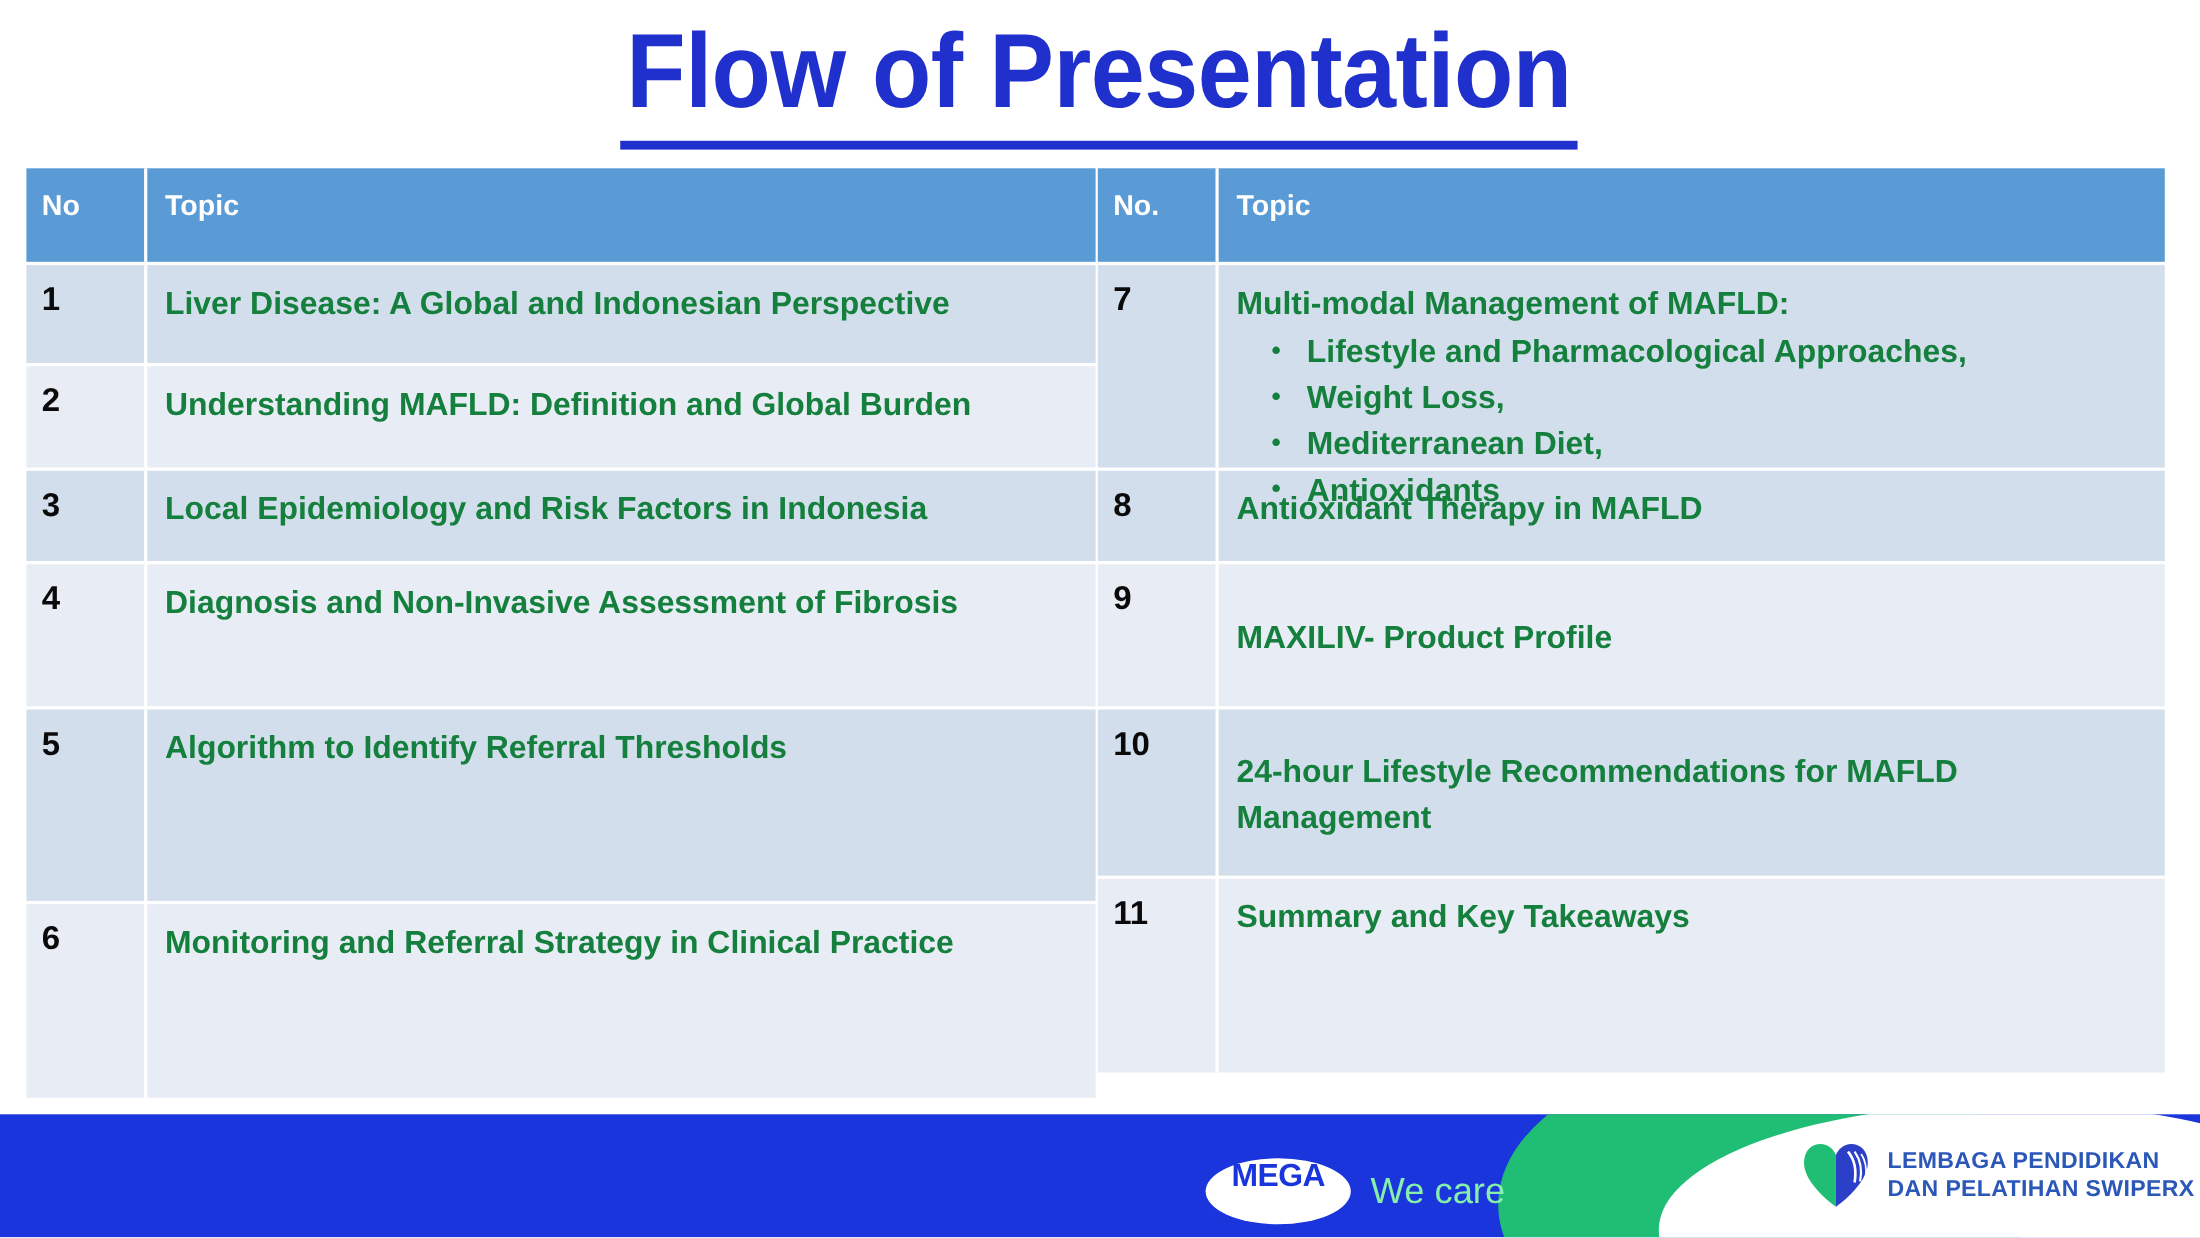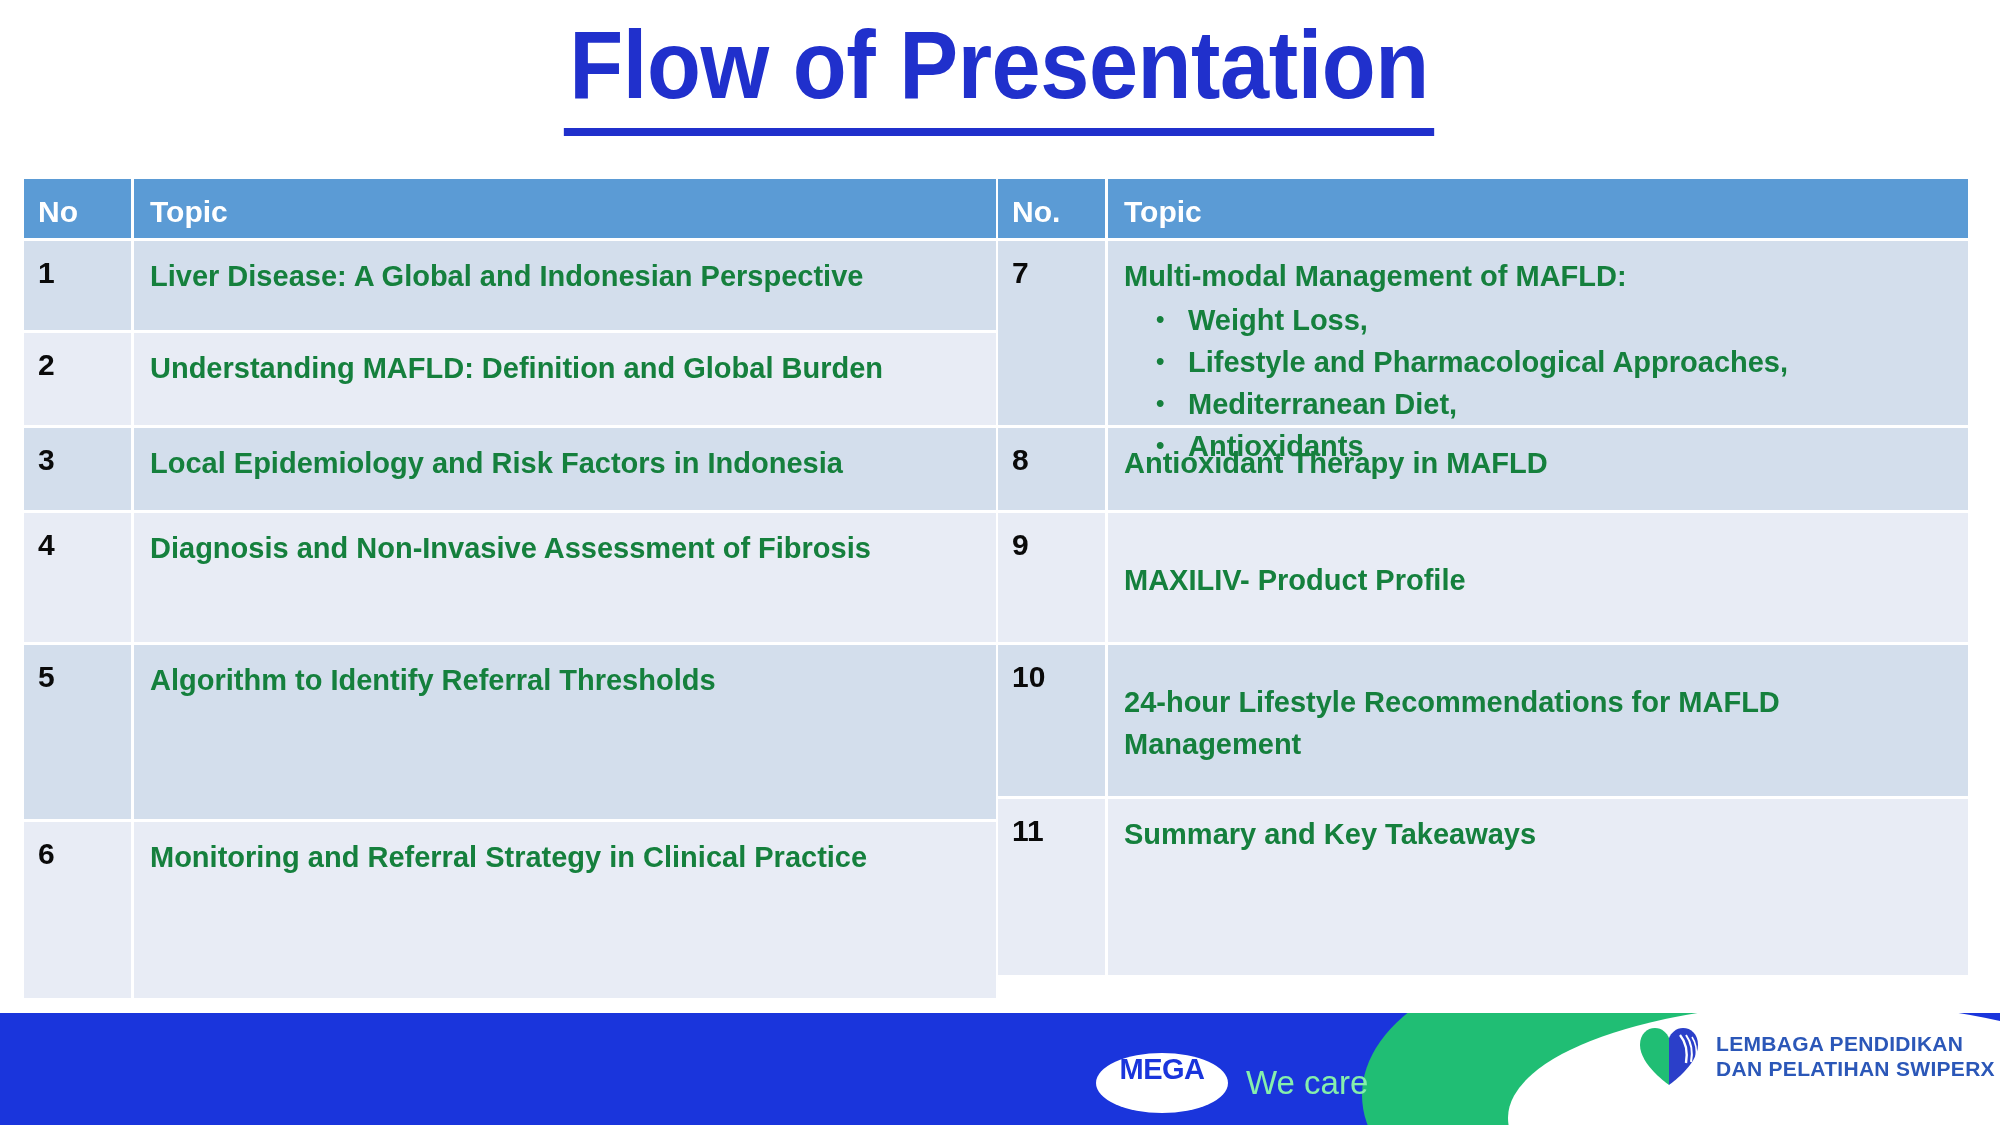--- a/index.html
+++ b/index.html
@@ -84,24 +84,23 @@
     flex: 1 1 auto;
     padding: 14px 18px 10px 16px;
   }
 
   
   .hrow .cell-no,
   .hrow .cell-topic {
     background: #5B9BD5;
     color: #ffffff;
     font-weight: 700;
-    font-size: 30px;
+    font-size: 26px;
     line-height: 34px;
     padding-top: 16px;
-    margin-top: 26px;
   }
   .hrow { height: 88px; }
   .hrow .cell-no { padding-left: 14px; }
 
   
   .brow .cell-no {
     font-weight: 700;
     font-size: 30px;
     line-height: 36px;
     color: #0a0a0a;
@@ -192,21 +191,21 @@
   .mega-tag {
     color: #86efac;
     font-size: 33px;
     font-weight: 400;
     letter-spacing: 0px;
   }
 
   .swiperx-logo {
     position: absolute;
     left: 1636px;
-    top: 12px;
+    top: 24px;
     display: flex;
     align-items: center;
     gap: 14px;
   }
   .swiperx-mark { width: 66px; height: 62px; display: block; }
   .swiperx-text {
     display: flex;
     flex-direction: column;
     line-height: 25px;
   }
@@ -272,22 +271,22 @@
       <div class="trow hrow">
         <div class="cell-no">No.</div>
         <div class="cell-topic">Topic</div>
       </div>
 
       <div class="trow brow shade-a" style="height:187px">
         <div class="cell-no">7</div>
         <div class="cell-topic">
           <div>Multi-modal Management of MAFLD:</div>
           <ul class="bullets">
+            <li>Lifestyle and Pharmacological Approaches,</li>
             <li>Weight Loss,</li>
-            <li>Lifestyle and Pharmacological Approaches,</li>
             <li>Mediterranean Diet,</li>
             <li>Antioxidants</li>
           </ul>
         </div>
       </div>
 
       <div class="trow brow shade-a" style="height:85px">
         <div class="cell-no">8</div>
         <div class="cell-topic">Antioxidant Therapy in MAFLD</div>
       </div>

